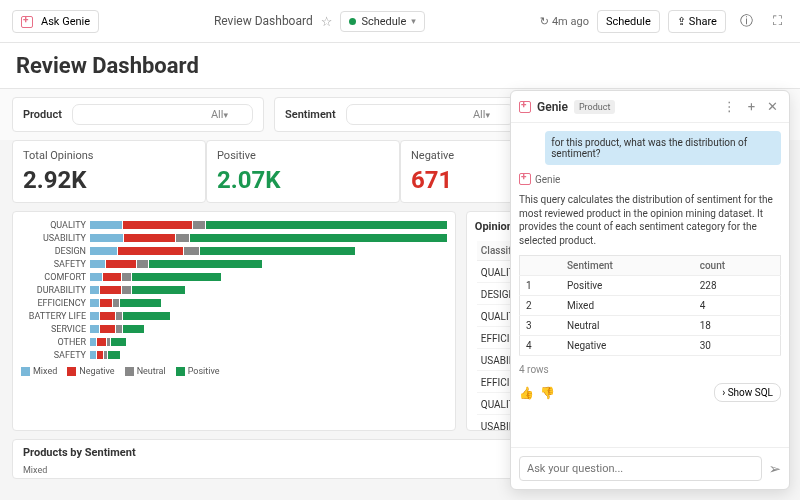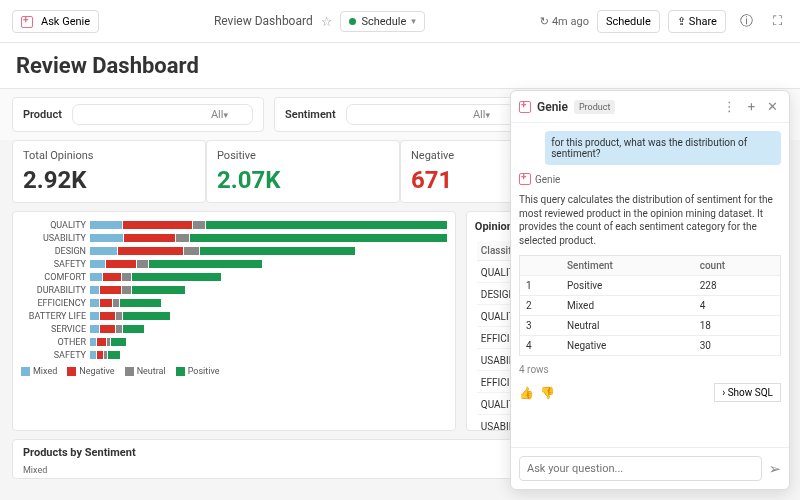--- a/index.html
+++ b/index.html
@@ -47,21 +47,21 @@
 .gp-head-ic{cursor:pointer;color:#888;padding:0 3px;font-size:13px}
 .gp-body{flex:1;padding:8px;overflow-y:auto;display:flex;flex-direction:column;gap:8px}
 .gp-user-msg{align-self:flex-end;background:#cfe8f7;padding:6px 6px;border-radius:4px;font-size:10px;max-width:90%}
 .gp-bot-label{display:flex;align-items:center;gap:4px;font-size:10px;color:#666}
 .gp-bot-text{font-size:10px;color:#444;line-height:1.35}
 .gp-table{width:100%;border:1px solid #e5e5e5;font-size:10px;border-collapse:collapse}
 .gp-table th,.gp-table td{padding:4px 6px;border-bottom:1px solid #eee;text-align:left}
 .gp-table th{background:#fafafa;font-weight:500;color:#666}
 .gp-rows{font-size:10px;color:#888}
 .gp-actions{display:flex;align-items:center;gap:6px;font-size:12px;color:#888}
-.gp-sql{margin-left:auto;border:1px solid #ddd;border-radius:0;padding:3px 7px;font-size:10px;cursor:pointer;background:#fff}
+.gp-sql{margin-left:auto;border:1px solid #ddd;border-radius:8px;padding:3px 7px;font-size:10px;cursor:pointer;background:#fff}
 .gp-input{border-top:1px solid #eee;padding:8px;display:flex;align-items:center;gap:6px}
 .gp-input input{flex:1;border:1px solid #ddd;border-radius:4px;padding:5px 7px;font-size:11px}
 .send-ic{cursor:pointer;color:#888;font-size:15px}
 .genie-ic{width:12px;height:12px;display:inline-block;position:relative;border:1px solid #e86f87;border-radius:2px}
 .genie-ic::after{content:"+";position:absolute;top:-3px;left:1px;color:#e86f87;font-size:10px;font-weight:700}
 .chev{font-size:9px;color:#888}
 .refresh-txt{font-size:11px;color:#666;display:flex;align-items:center;gap:3px}
 </style>
 </head>
 <body>

